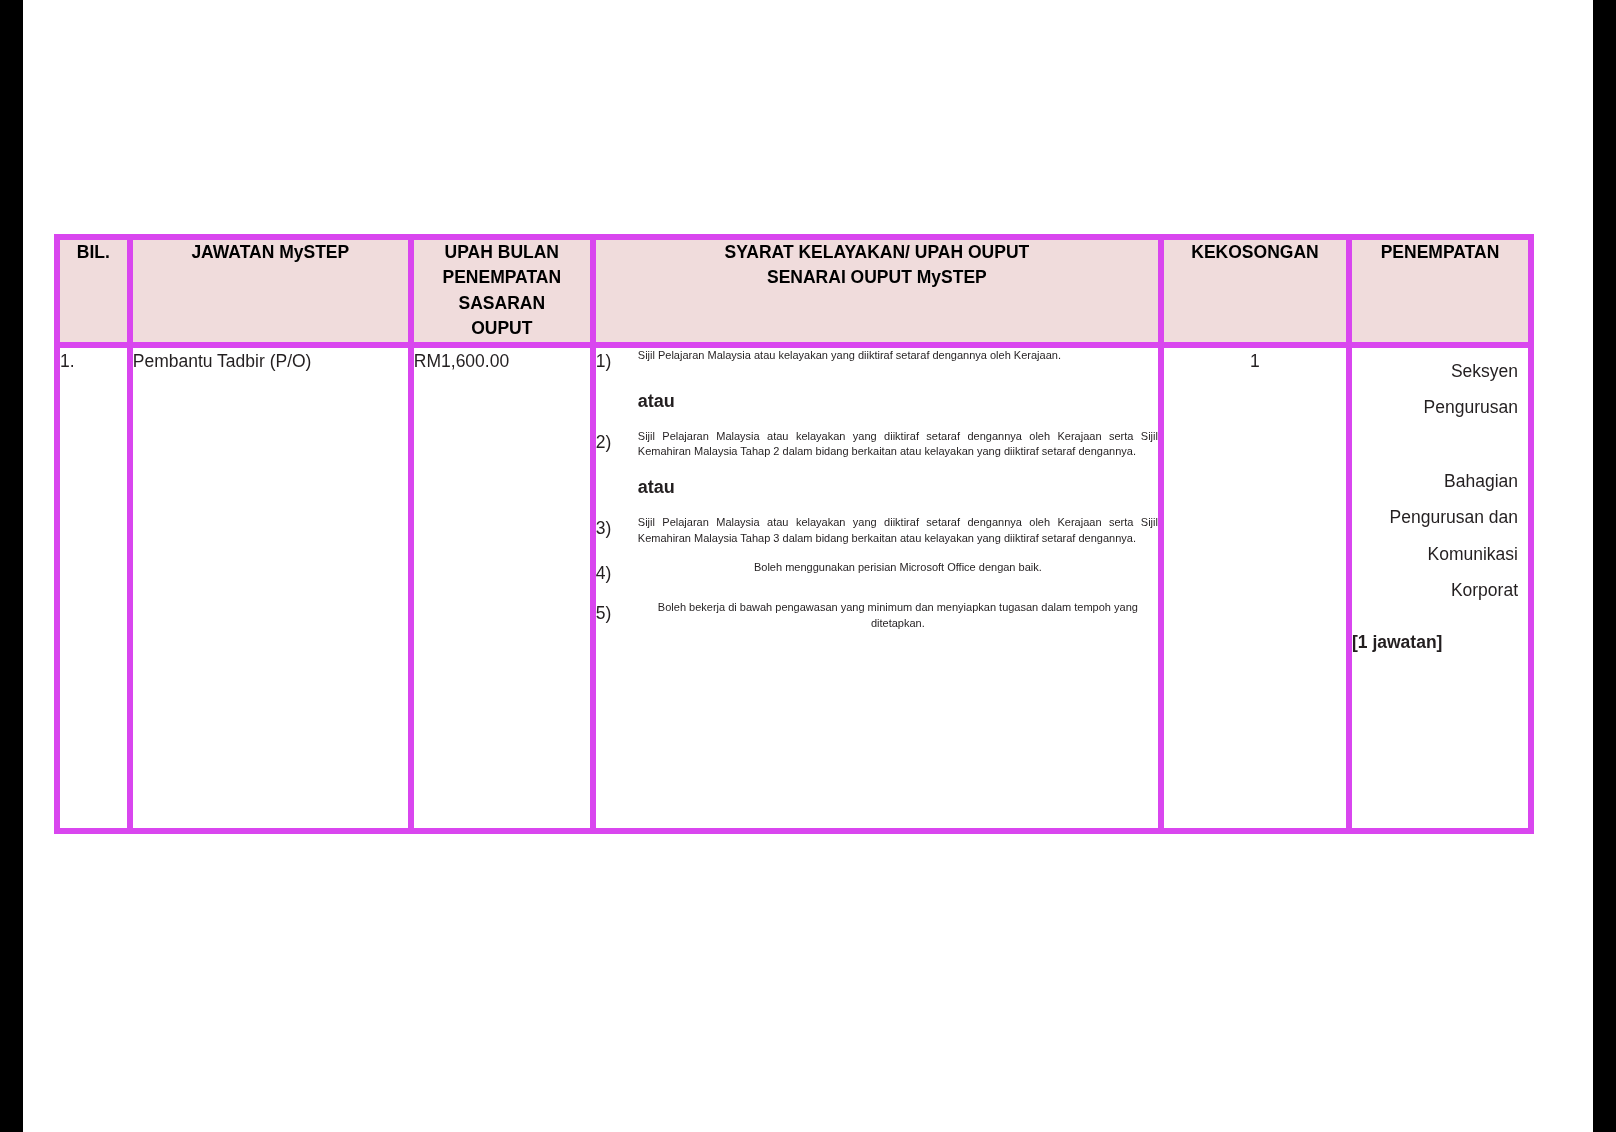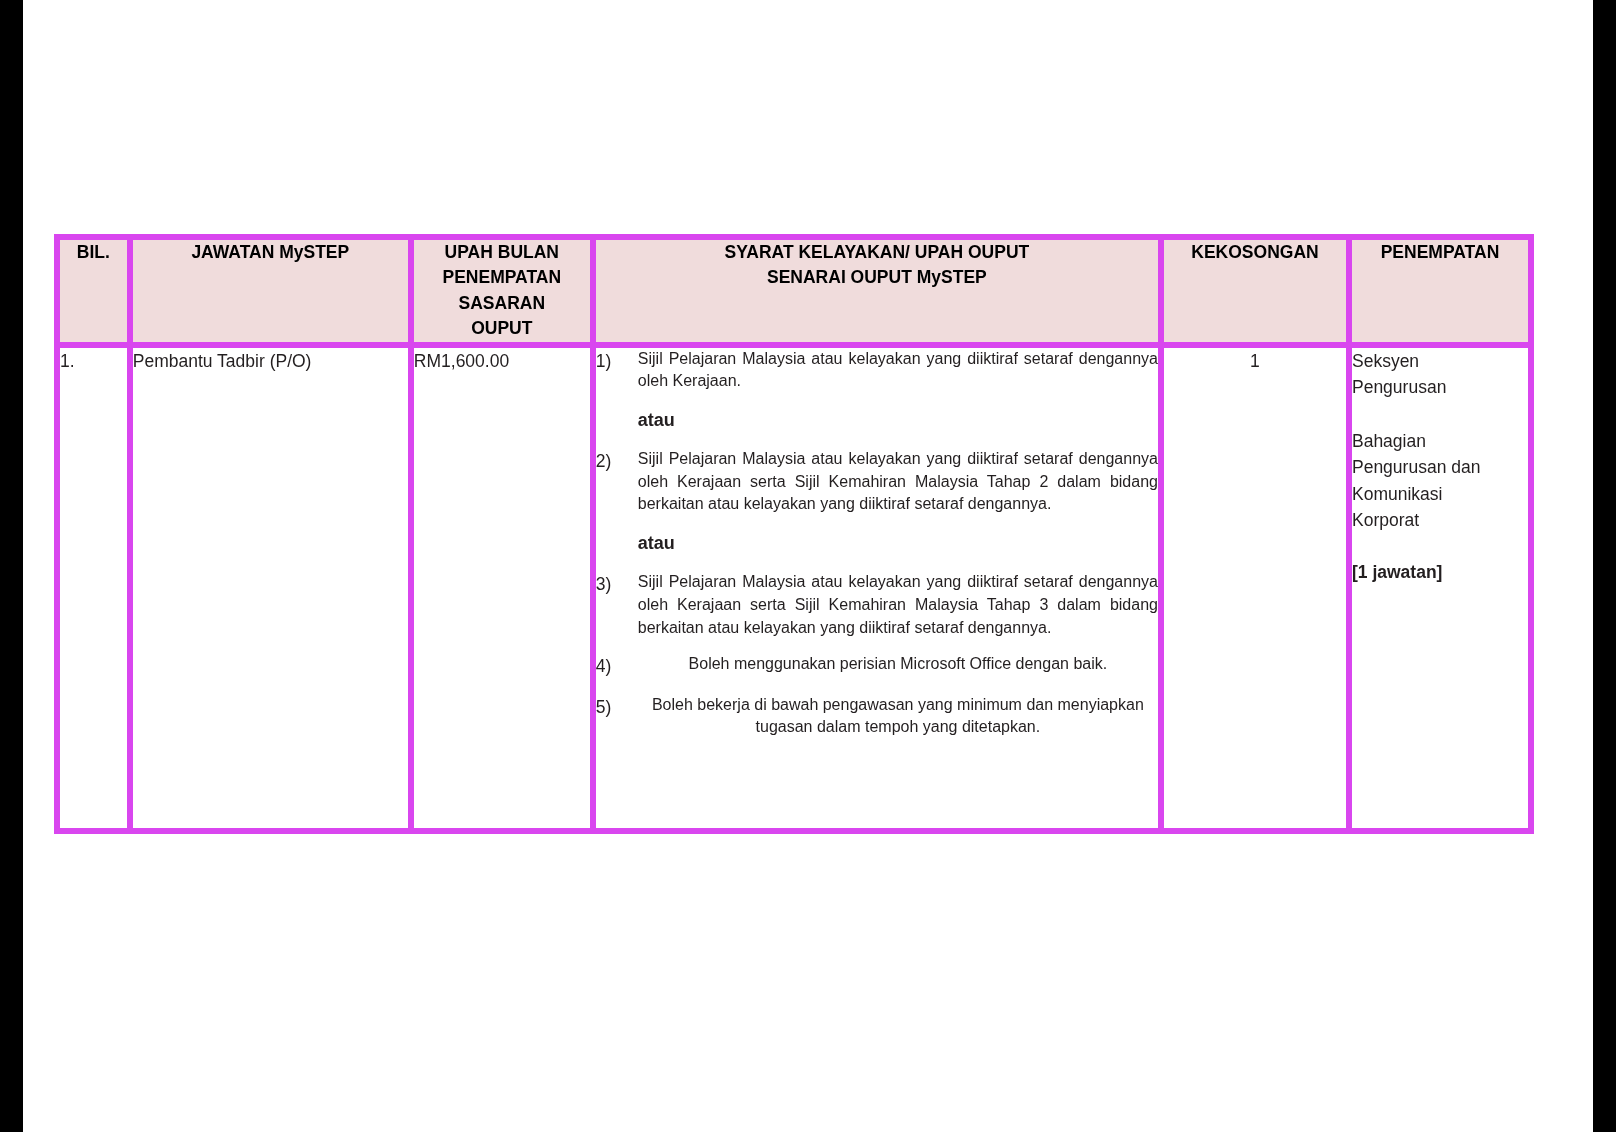--- a/index.html
+++ b/index.html
@@ -89,32 +89,32 @@
   }
   .req-num {
     width: 42px;
     flex: 0 0 42px;
     font-size: 17.5px;
   }
   .req-text {
     flex: 1 1 auto;
     text-align: justify;
     text-justify: inter-word;
-    font-size: 16px;
+    font-size: 11px;
     line-height: 1.42;
   }
   .req-text.nojustify {
     text-align: center;
   }
   .atau {
     margin: 8px 0 14px 42px;
     font-size: 18px;
     font-weight: bold;
   }
-  .pen-block { margin: 0; }
+  .pen-block { margin: 10px; text-align: right; }
   .pen-gap { height: 28px; }
   .pen-bold { font-weight: bold; margin-top: 26px; }
 </style>
 </head>
 <body>
 
 <div class="page">
   <div class="table-wrap">
     <table class="doc-table">
       <colgroup>

